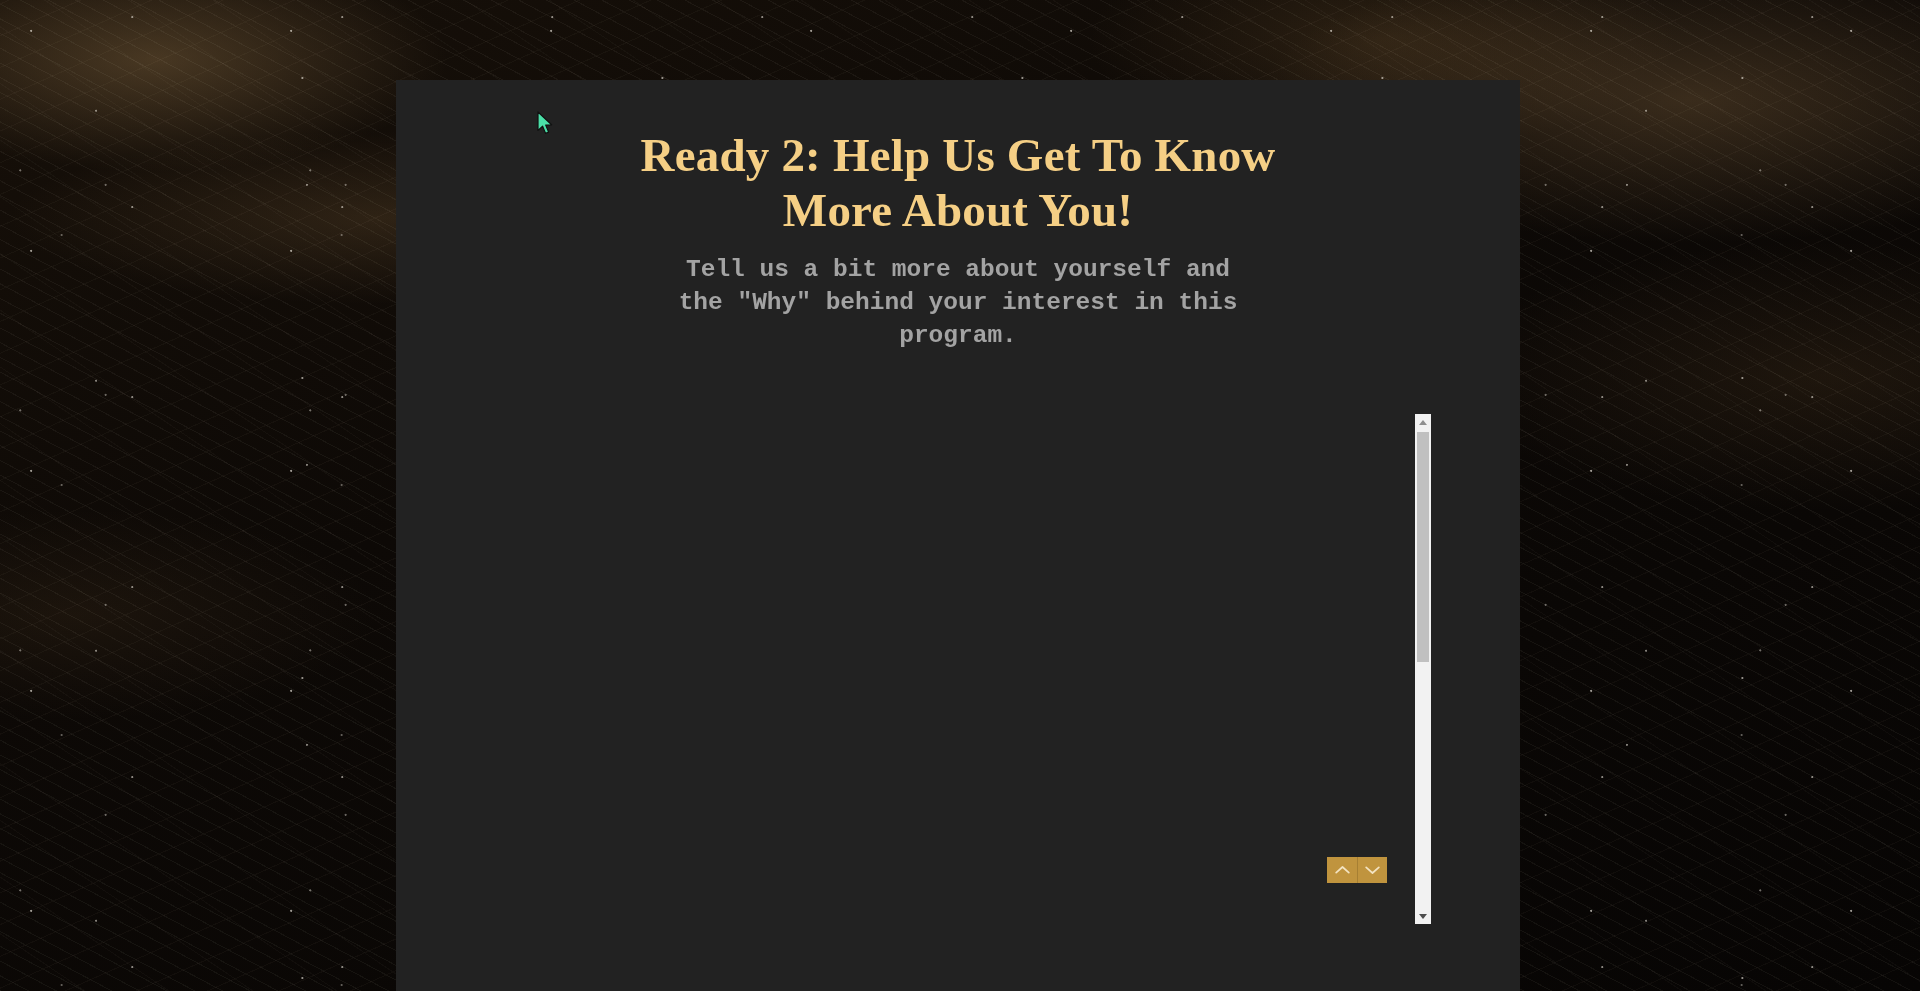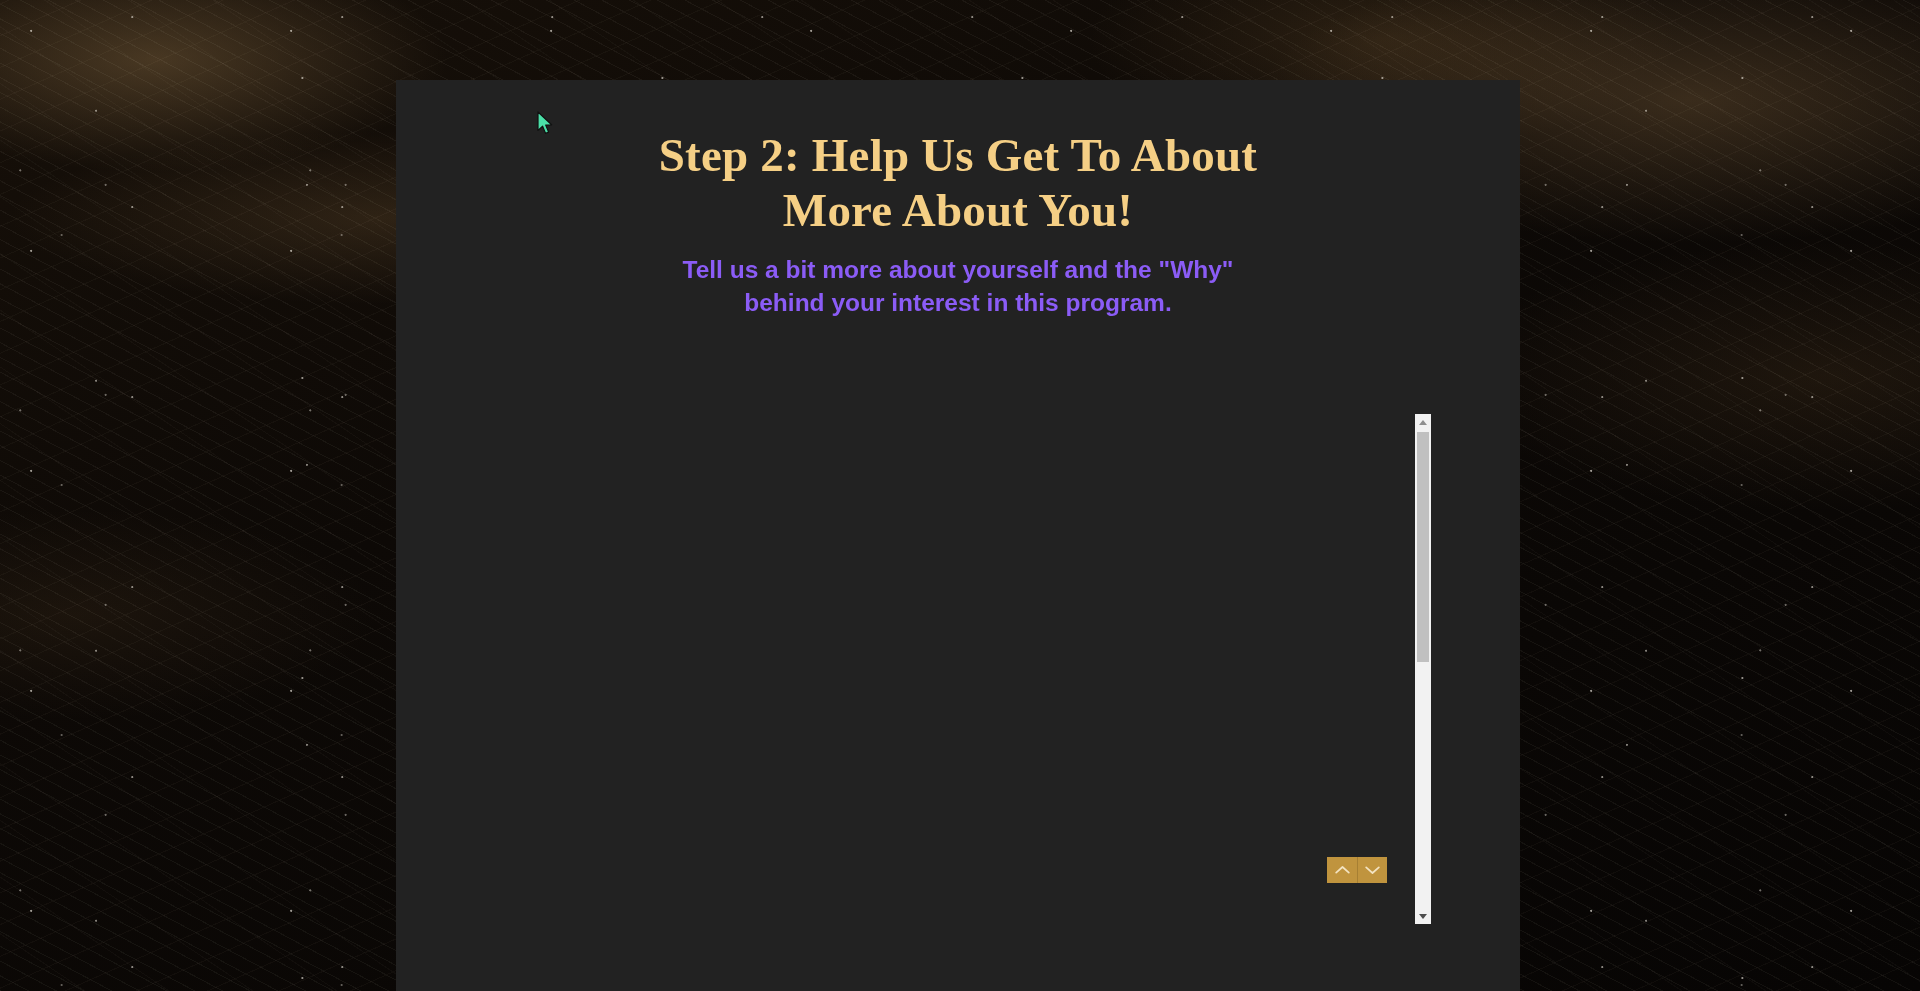--- a/index.html
+++ b/index.html
@@ -81,25 +81,25 @@
     font-size: 47px;
     line-height: 1.18;
     color: #f5cf85;
     letter-spacing: 0.2px;
     max-width: 640px;
     margin: 0 auto;
   }
 
   #page-subtitle {
     margin: 14px auto 0;
-    font-family: Liberation Sans, sans-serif;
+    font-family: Liberation Mono, monospace;
     font-weight: 700;
     font-size: 24.5px;
     line-height: 1.35;
-    color: #8b5cf6;
+    color: #a3a3a3;
     max-width: 600px;
   }
 
   
   #form-card {
     position: absolute;
     left: 486px;
     top: 368px;
     width: 953px;
     height: 584px;
@@ -301,21 +301,21 @@
 </head>
 <body>
 
 <div id="bg-texture"></div>
 <div id="bg-streaks"></div>
 <div id="bg-sparkles"></div>
 
 <div id="content-panel">
 
   <div class="heading-block">
-    <h1 id="page-title">Step 2: Help Us Get To About More About You!</h1>
+    <h1 id="page-title">Ready 2: Help Us Get To Know More About You!</h1>
     <p id="page-subtitle">Tell us a bit more about yourself and the "Why" behind your interest in this program.</p>
   </div>
 
 </div>
 
 <div id="form-card">
 
   <div id="form-frame">
 
     <div id="progress-rule"></div>

